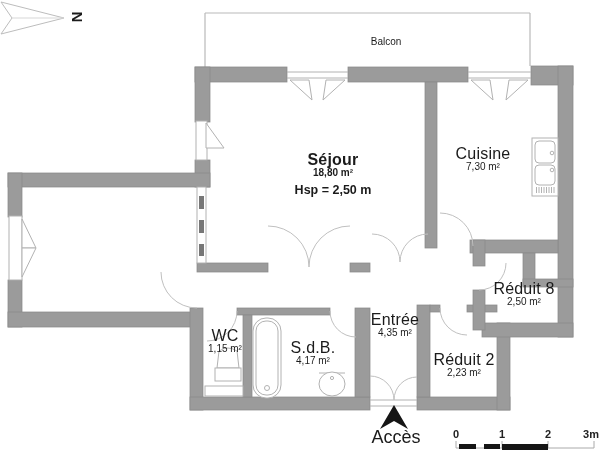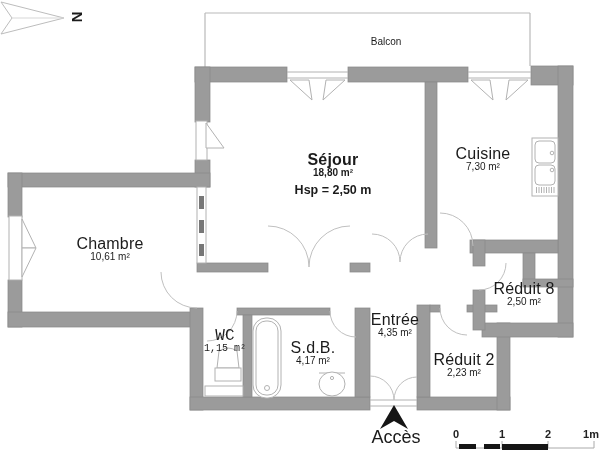--- a/index.html
+++ b/index.html
@@ -165,27 +165,23 @@
     <div class="room-name">Séjour</div>
     <div class="room-area">18,80 m²</div>
     <div class="room-extra">Hsp = 2,50 m</div>
   </div>
 
   <div class="label" style="left:483px;top:159px;">
     <div class="room-name">Cuisine</div>
     <div class="room-area">7,30 m²</div>
   </div>
 
-  <div class="label" style="left:110px;top:249px;">
-    <div class="room-name">Chambre</div>
-    <div class="room-area">10,61 m²</div>
-  </div>
-
-
-  <div class="label" style="left:225px;top:341px;font-family:Liberation Mono, monospace;">
+
+
+  <div class="label" style="left:225px;top:341px;">
     <div class="room-name">WC</div>
     <div class="room-area">1,15 m²</div>
   </div>
 
   <div class="label" style="left:313px;top:353px;">
     <div class="room-name">S.d.B.</div>
     <div class="room-area">4,17 m²</div>
   </div>
 
   <div class="label" style="left:395px;top:325px;">
@@ -210,16 +206,16 @@
   <div class="label scale-num" style="left:456px;top:434px;">
     <span>0</span>
   </div>
   <div class="label scale-num" style="left:502px;top:434px;">
     <span>1</span>
   </div>
   <div class="label scale-num" style="left:548px;top:434px;">
     <span>2</span>
   </div>
   <div class="label scale-num" style="left:591px;top:434px;">
-    <span>1m</span>
+    <span>3m</span>
   </div>
 
 </div>
 
 </body></html>

